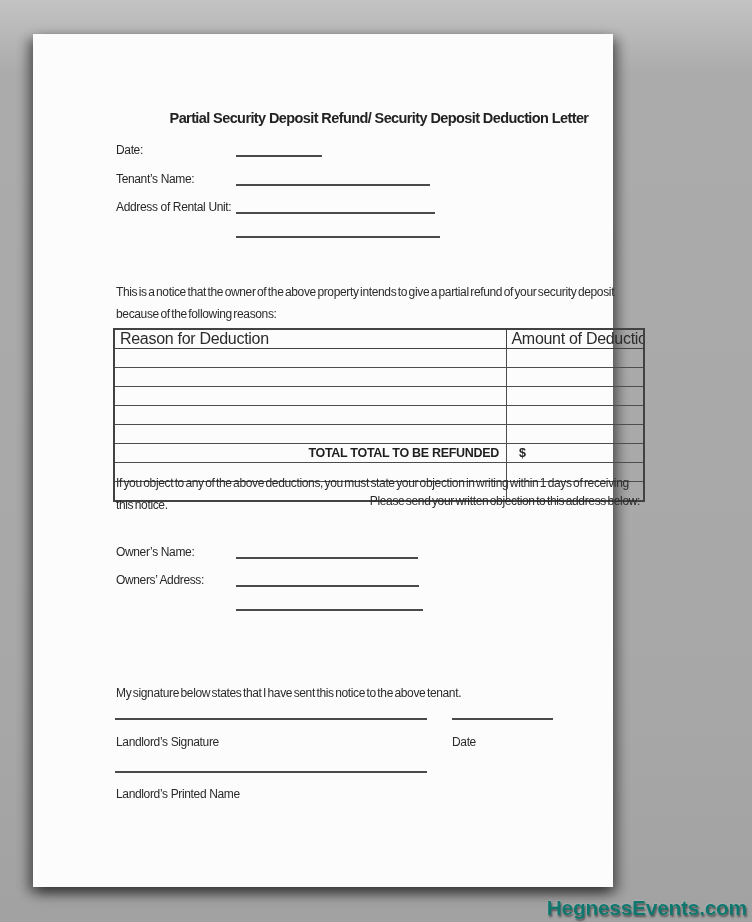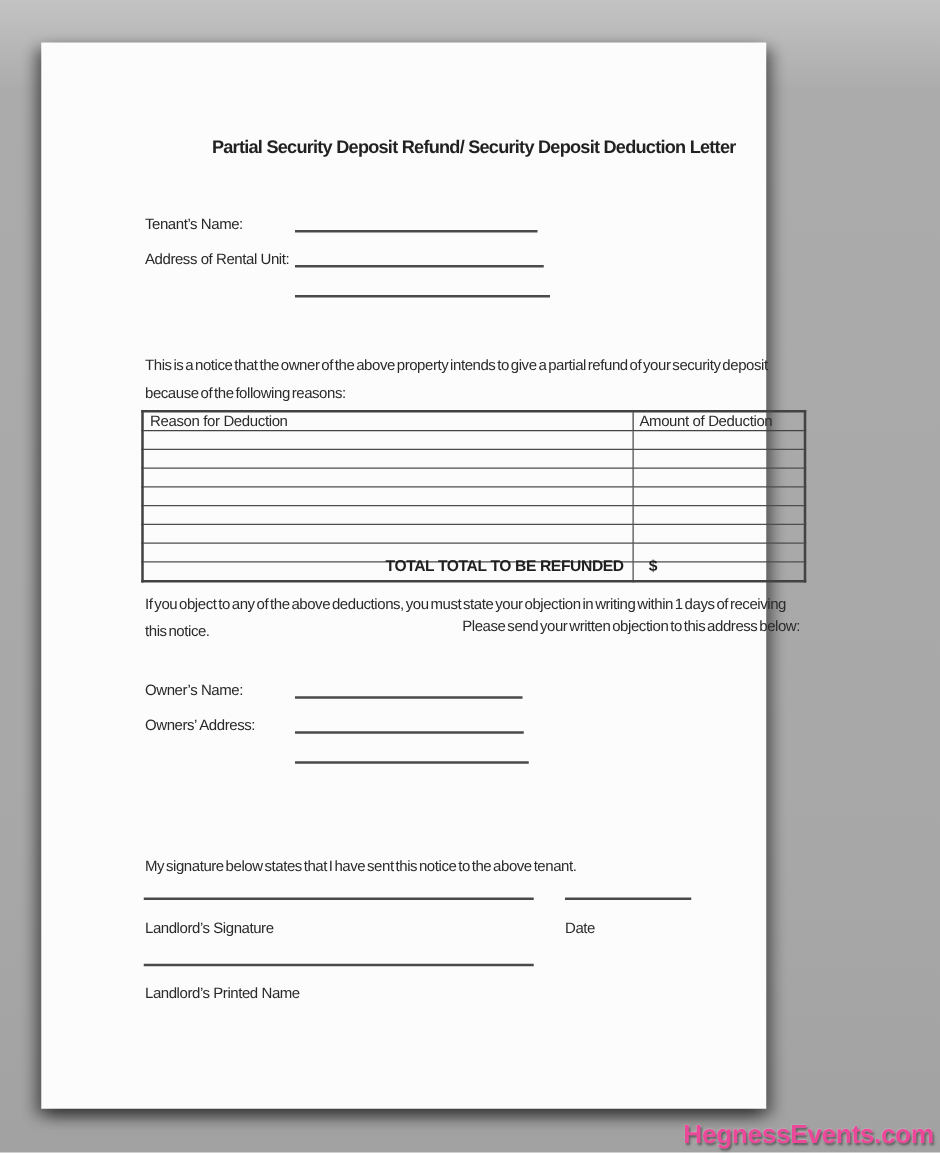--- a/index.html
+++ b/index.html
@@ -73,21 +73,21 @@
     height: 0;
     border-top: 2px solid #4a4a4a;
   }
   table.deduction {
     position: absolute;
     left: 80px;
     top: 294px;
     width: 530px;
     border-collapse: collapse;
     table-layout: fixed;
-    font-size: 12px;
+    font-size: 16px;
     letter-spacing: -0.3px;
   }
   table.deduction th, table.deduction td {
     border: 1px solid #4d4d4d;
     padding: 0 5px;
     height: 12px;
     font-weight: normal;
     text-align: left;
     overflow: hidden;
     white-space: nowrap;
@@ -125,31 +125,35 @@
     letter-spacing: -0.35px;
     color: #2b2b2b;
   }
   .watermark {
     position: absolute;
     right: 5px;
     bottom: 2px;
     font-size: 21px;
     font-weight: bold;
     letter-spacing: -0.3px;
-    color: #ec4899;
+    color: #0f766e;
     text-shadow: 1px 2px 2px rgba(70,70,70,0.85), 0 0 1px rgba(255,255,255,0.9);
   }
 </style>
 </head>
 <body>
 
 <div class="page">
 
   <h1 class="title">Partial Security Deposit Refund/ Security Deposit Deduction Letter</h1>
 
+  <div class="field" style="top:107px;">
+    <span class="label">Date:</span>
+    <span class="blank-line" style="width:86px;"></span>
+  </div>
 
   <div class="field" style="top:164px;">
     <span class="label">Address of Rental Unit:</span>
     <span class="blank-line" style="width:199px;"></span>
   </div>
 
   <div class="field" style="top:136px;">
     <span class="label">Tenant’s Name:</span>
     <span class="blank-line" style="width:194px;"></span>
   </div>

